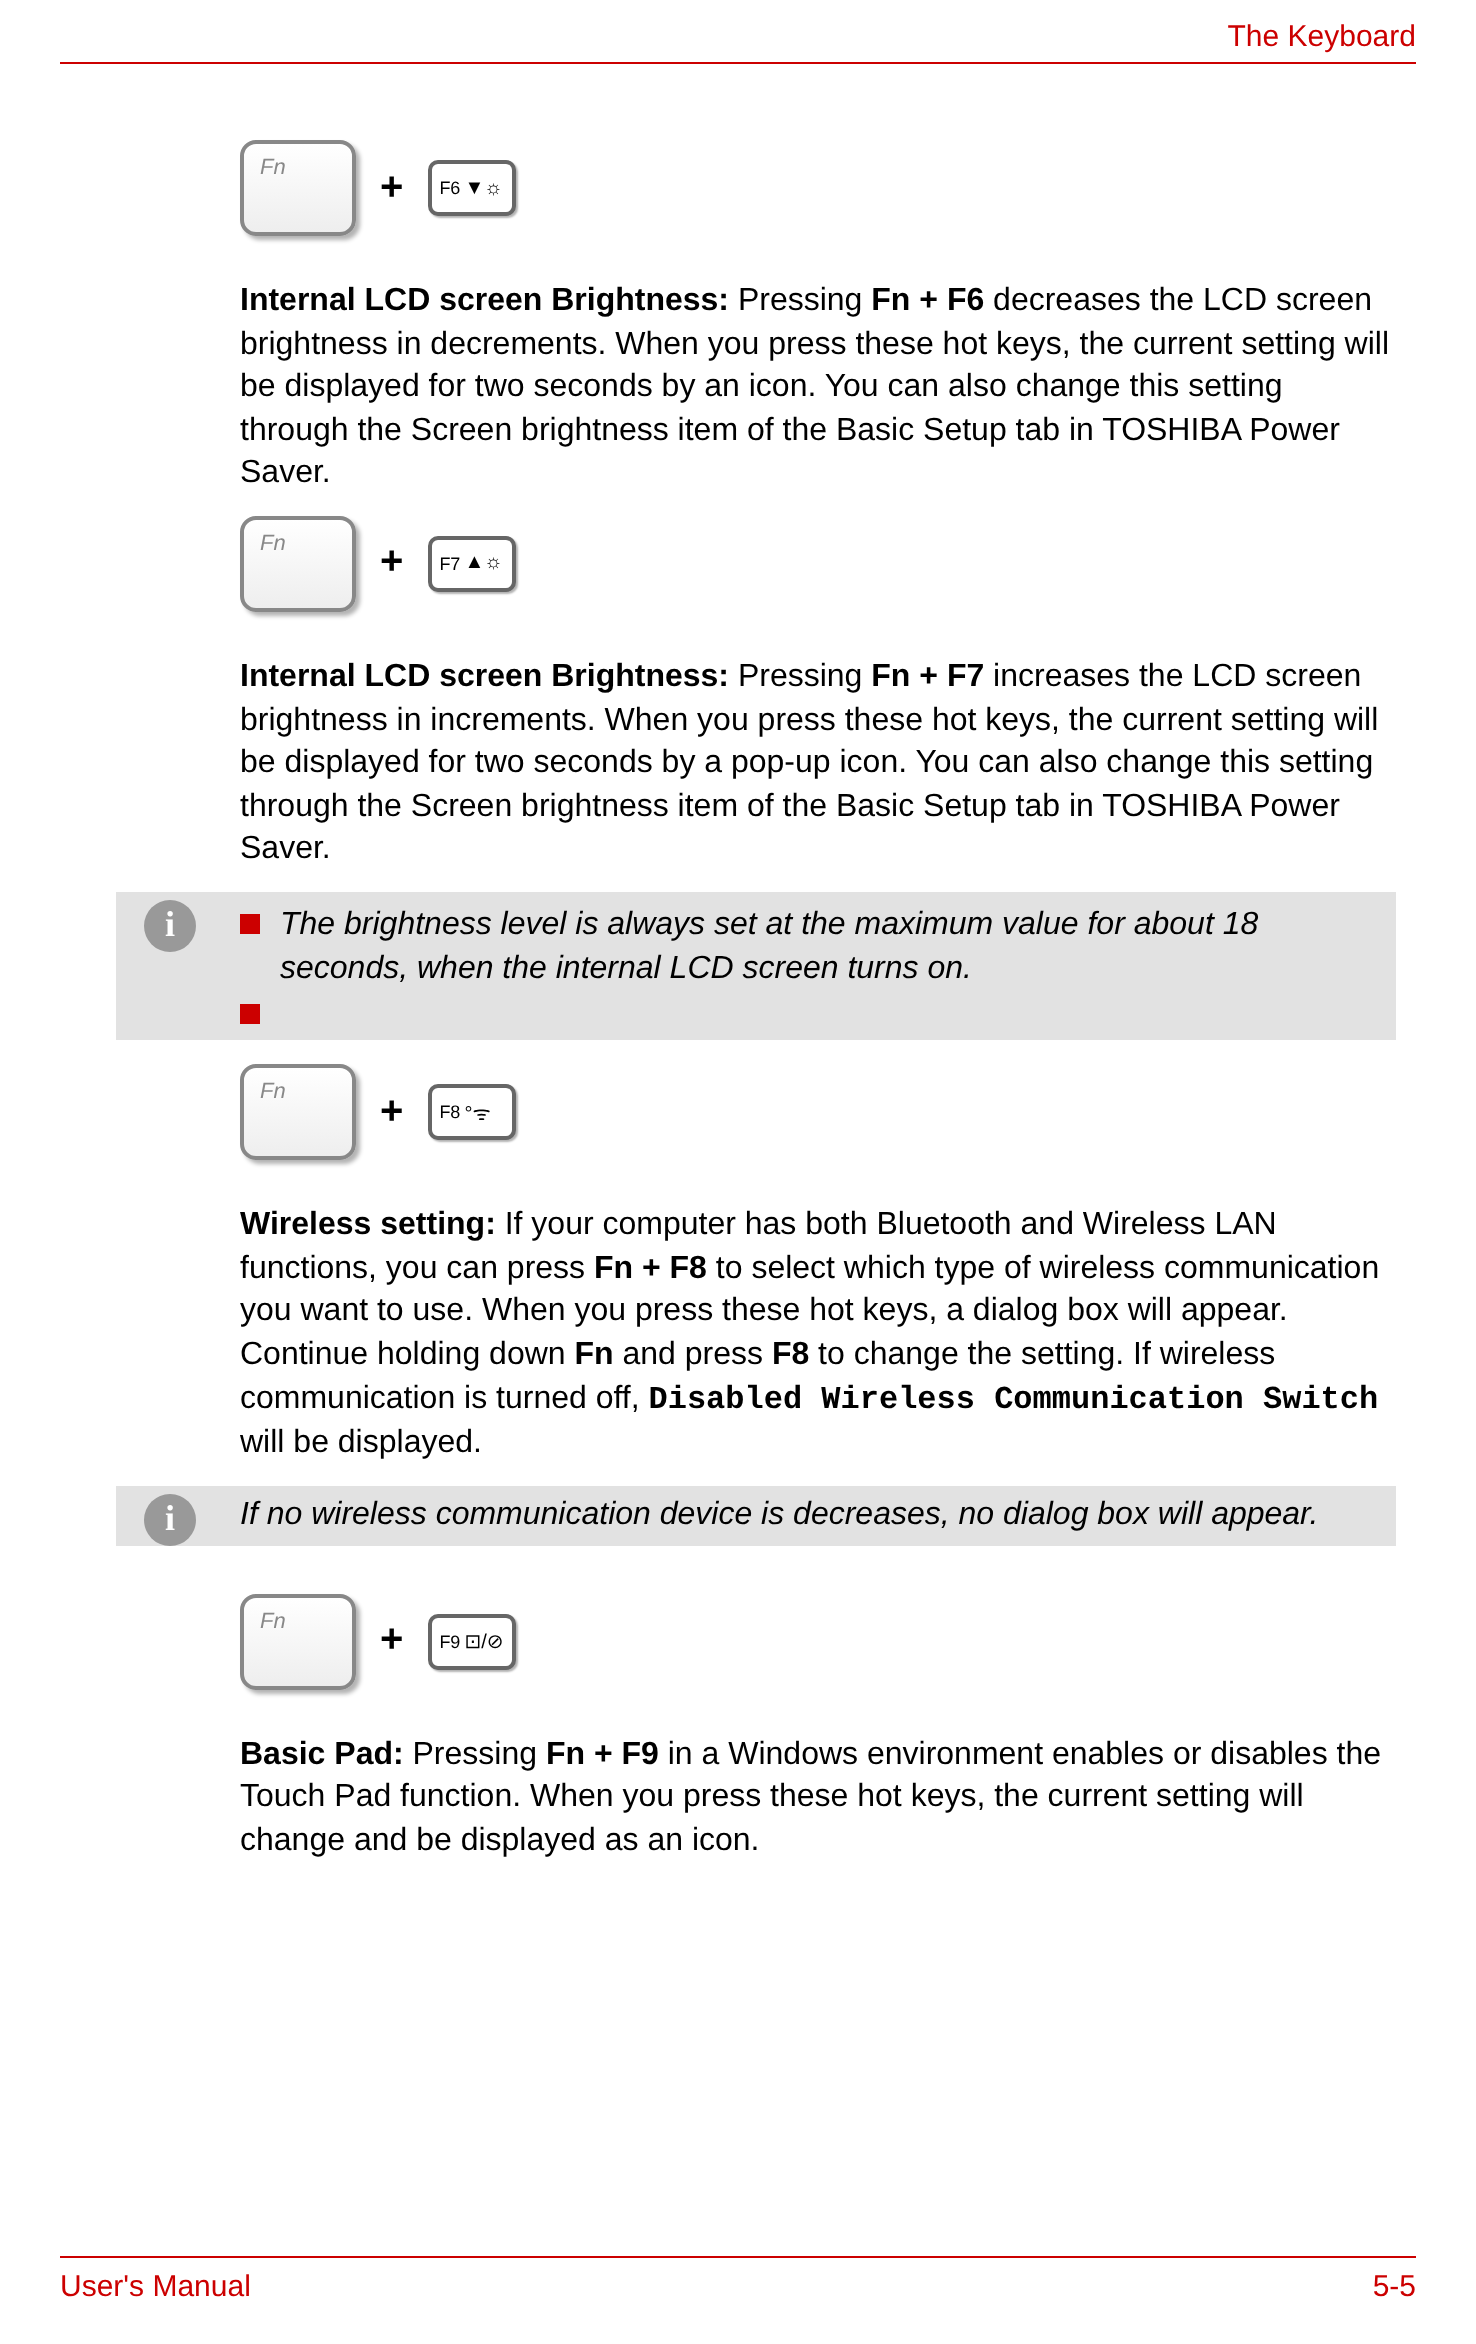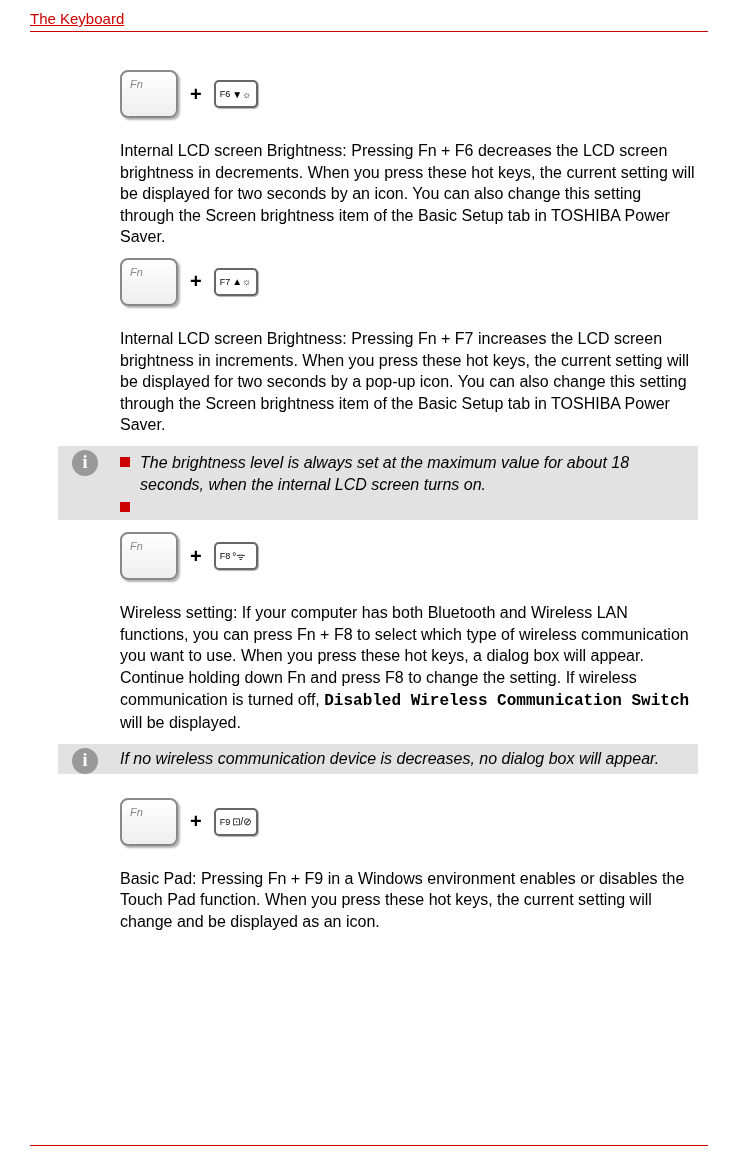--- a/index.html
+++ b/index.html
@@ -7,24 +7,23 @@
     width: 738px;
     height: 1172px;
     font-family: Arial, Helvetica, sans-serif;
     font-size: 16px;
     color: #000;
     background: #fff;
     position: relative;
   }
   .header {
     padding: 10px 30px 4px 30px;
-    text-align: left;
+    text-align: right;
     color: #c00;
     font-size: 15px;
-    text-decoration: underline;
   }
   .header-line {
     border: none;
     border-top: 1.5px solid #c00;
     margin: 0 30px;
   }
   .content {
     padding: 30px 40px 0 120px;
   }
   .key-combo {
@@ -74,21 +73,21 @@
     font-size: 9px;
   }
   .f-key-icon {
     font-size: 10px;
     margin-left: 2px;
   }
   .para {
     line-height: 1.35;
     margin-bottom: 6px;
   }
-  .bold { font-weight: normal; }
+  .bold { font-weight: bold; }
   .note-box {
     background: #e2e2e2;
     margin-left: -62px;
     padding: 6px 8px 6px 62px;
     position: relative;
     margin-top: 0;
     margin-bottom: 12px;
     font-style: italic;
   }
   .note-icon {
@@ -225,13 +224,17 @@
     </div>
     <p class="para">
       <span class="bold">Basic Pad:</span><span> Pressing </span><span class="bold">Fn</span> <span class="bold">+</span> <span class="bold">F9</span><span> in a Windows environment enables or disables the Touch Pad function. When you press these hot keys, the current setting will change and be displayed as an icon.</span>
     </p>
   </div>
 
 </div>
 
 <div class="footer">
   <hr class="footer-line">
+  <div class="footer-row">
+    <span>User's Manual</span>
+    <span>5-5</span>
+  </div>
 </div>
 
 </body></html>

